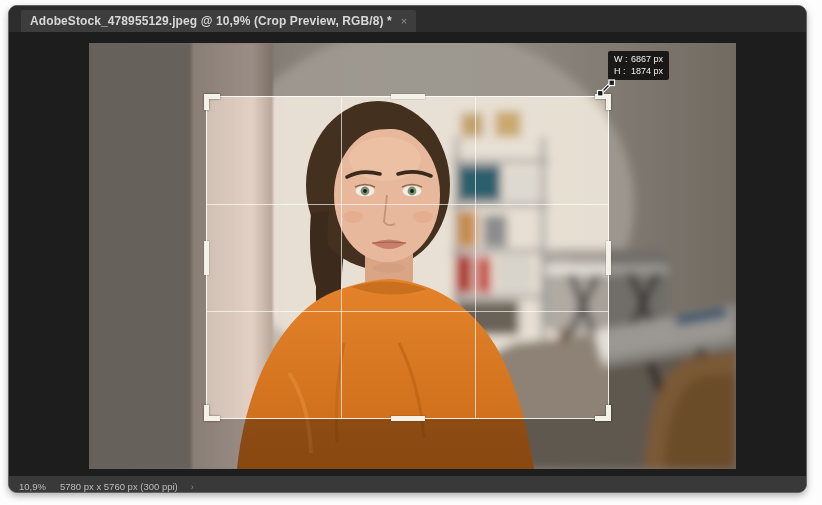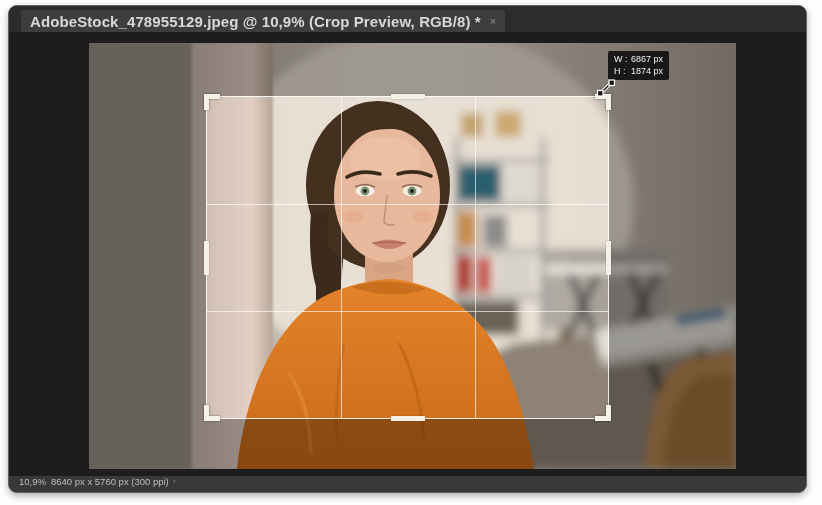--- a/index.html
+++ b/index.html
@@ -11,21 +11,21 @@
     background: #1d1d1d; border: 1px solid #636363; border-radius: 9px;
     box-shadow: 0 3px 7px rgba(0,0,0,0.30);
     overflow: hidden;
   }
 
   
   .tabbar { position: absolute; left: 0; top: 0; width: 100%; height: 26px;
     background: #2c2c2c; display: flex; align-items: flex-end; }
   .doc-tab { height: 22px; margin-left: 12px; padding: 0 9px; background: #3d3d3d;
     display: flex; align-items: center; gap: 9px; border-radius: 2px 2px 0 0; }
-  .doc-tab .tab-title { font-size: 15px; font-weight: bold; color: #d8d8d8;
+  .doc-tab .tab-title { font-size: 12px; font-weight: bold; color: #d8d8d8;
     letter-spacing: 0.1px; white-space: nowrap; }
   .doc-tab .tab-close { font-size: 11px; color: #8f8f8f; line-height: 1; cursor: pointer; }
 
   
   .canvas { position: absolute; left: 0; top: 26px; width: 100%; height: 446px;
     background: #1d1d1d; }
   .photo { position: absolute; left: 80px; top: 11px; width: 647px; height: 426px; }
   .photo svg { display: block; }
 
   
@@ -60,21 +60,21 @@
   .dim-tooltip { position: absolute; left: 599px; top: 19px;
     background: rgba(8,8,8,0.85); border-radius: 2px; padding: 3px 6px;
     color: #f2f2f2; font-size: 9px; line-height: 11.5px; white-space: nowrap; }
   .dim-tooltip .row { display: flex; }
   .dim-tooltip .lbl { width: 17px; }
 
   .cursor-icon { position: absolute; left: 586px; top: 45px; width: 22px; height: 22px; }
 
   
   .statusbar { position: absolute; left: 0; bottom: 0; width: 100%; height: 16px;
-    background: #393939; display: flex; align-items: flex-start; gap: 4px;
+    background: #393939; display: flex; align-items: flex-end; gap: 13px;
     padding: 0 10px; font-size: 9.5px; color: #bdbdbd; }
   .statusbar .zoom-level { min-width: 28px; }
   .statusbar .chevron { color: #8a8a8a; font-size: 9px; }
 </style>
 </head>
 <body>
 
 <div class="app-window">
 
   <div class="tabbar">
@@ -249,17 +249,17 @@
     <svg class="cursor-icon" viewBox="0 0 22 22">
       <line x1="6" y1="16" x2="16" y2="6" stroke="#ffffff" stroke-width="3.4"></line>
       <line x1="6" y1="16" x2="16" y2="6" stroke="#1a1a1a" stroke-width="1.5"></line>
       <rect x="2.5" y="13.5" width="5.5" height="5.5" fill="#1a1a1a" stroke="#ffffff" stroke-width="1.2"></rect>
       <rect x="14" y="3" width="5.5" height="5.5" fill="#1a1a1a" stroke="#ffffff" stroke-width="1.2"></rect>
     </svg>
   </div>
 
   <div class="statusbar">
     <span class="zoom-level">10,9%</span>
-    <span class="doc-dims">8640 px x 5760 px (300 ppi)</span>
+    <span class="doc-dims">5780 px x 5760 px (300 ppi)</span>
     <span class="chevron">›</span>
   </div>
 
 </div>
 
 </body></html>

